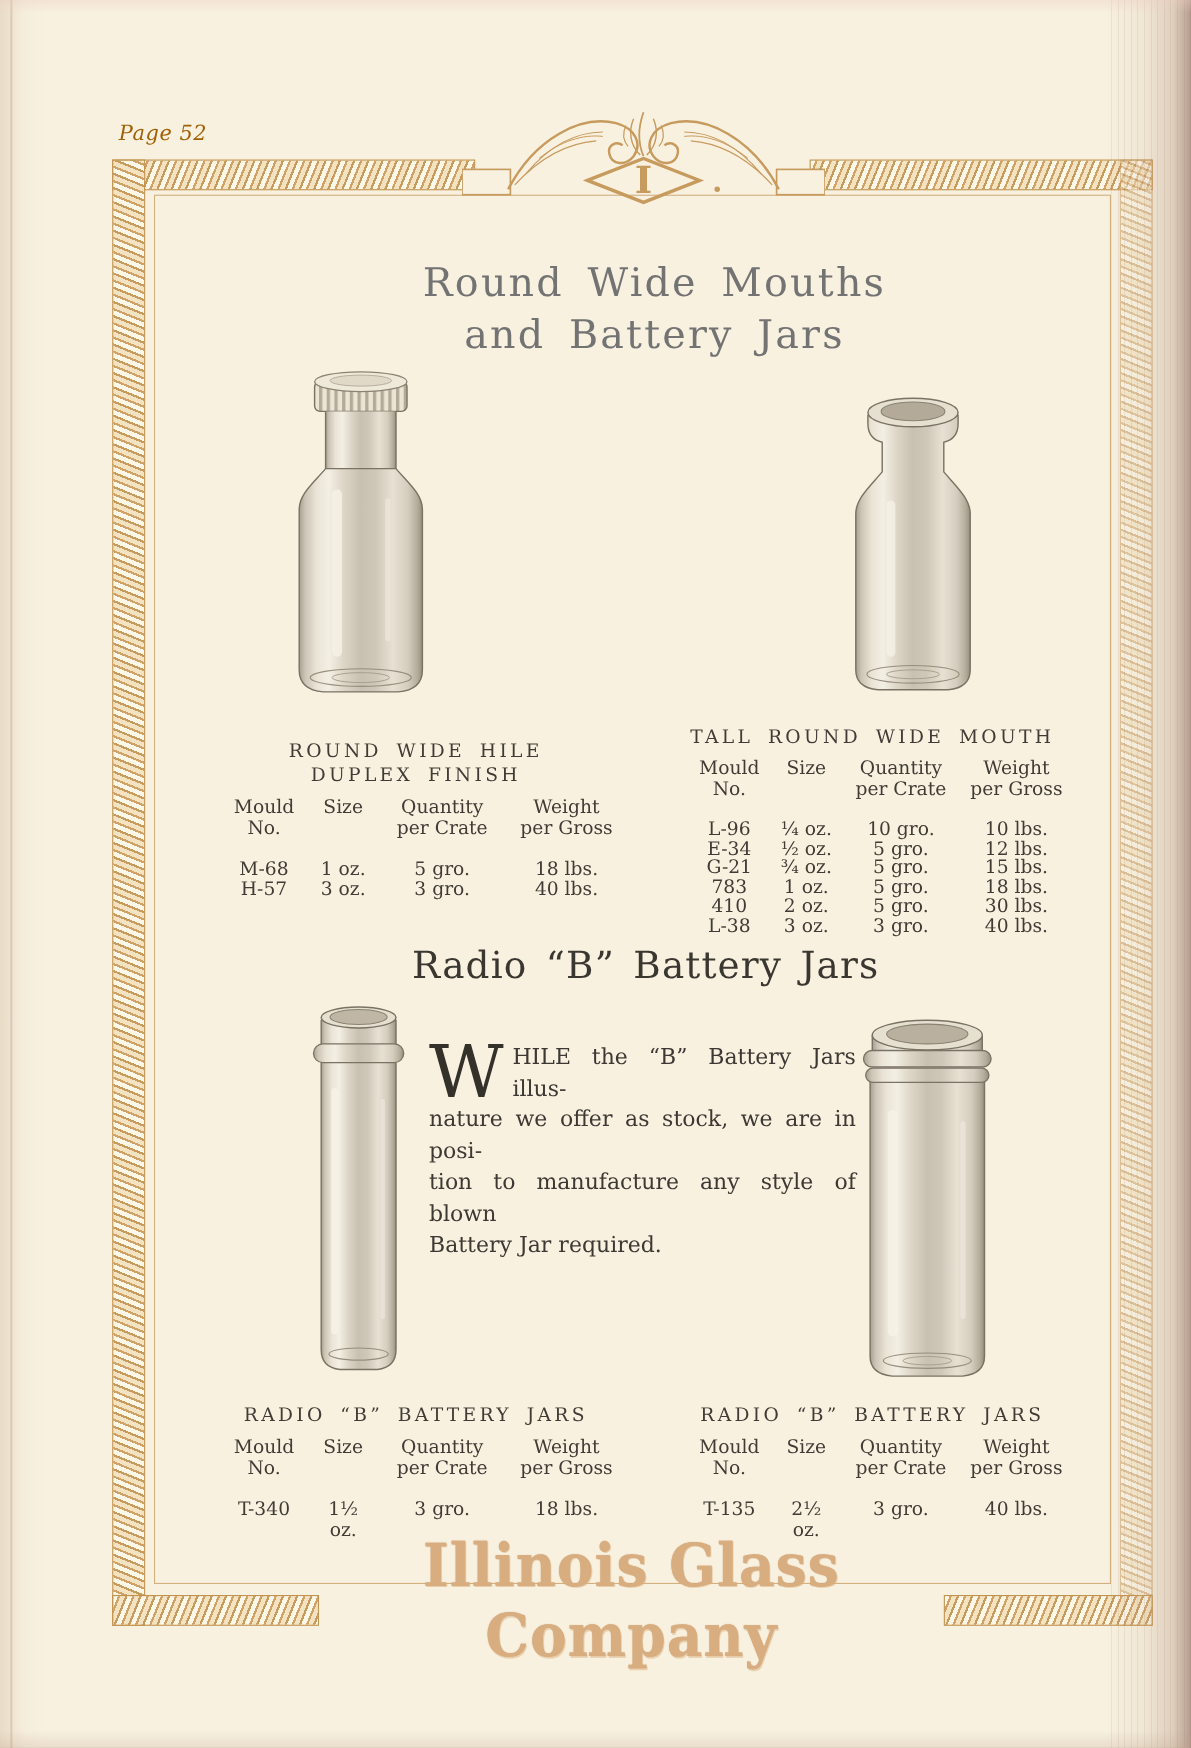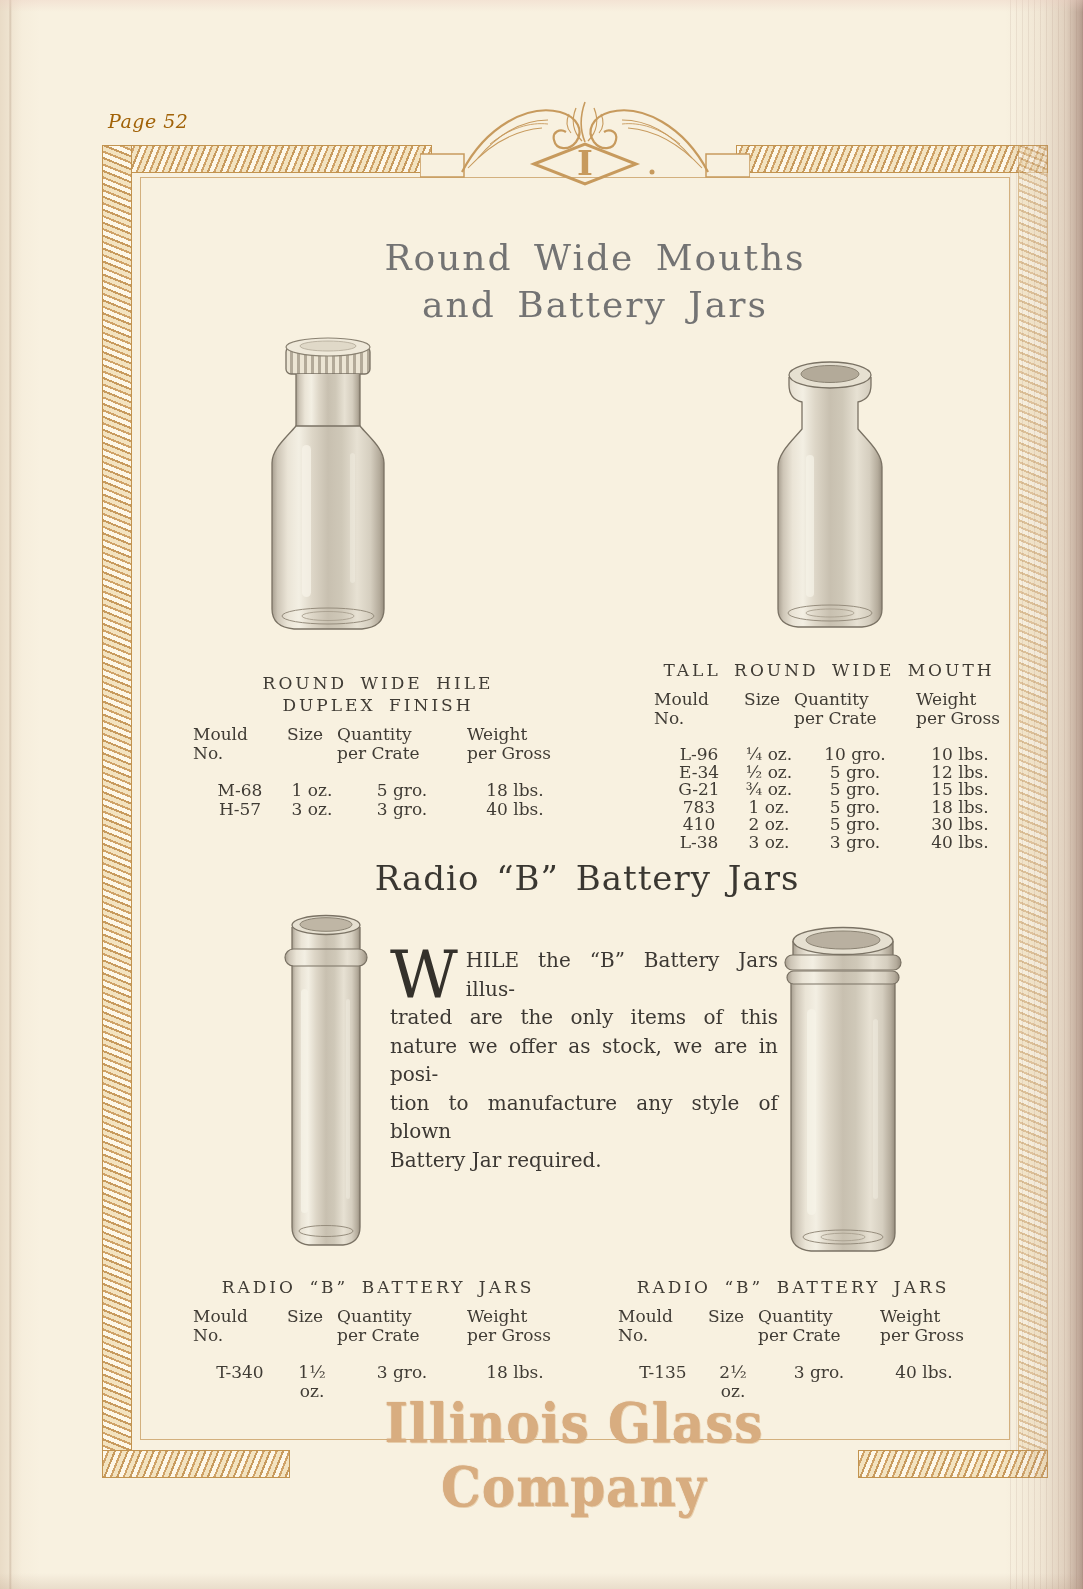--- a/index.html
+++ b/index.html
@@ -53,27 +53,27 @@
     text-align:center; font-size:36px; line-height:47px; color:#737373;
     letter-spacing:2px; word-spacing:8px; }
   #radio-heading { position:absolute; left:287px; top:858px; width:600px;
     text-align:center; font-size:34px; color:#3a3731; letter-spacing:1px; word-spacing:5px; }
 
   
   .cat-table { position:absolute; color:#403c35; z-index:5; }
   .t-title { text-align:center; font-size:17px; letter-spacing:3px;
     word-spacing:5px; line-height:22px; }
   .t-grid { display:grid; grid-template-columns:var(--cols); margin-top:9px; }
-  .th { font-size:17px; line-height:19px; }
+  .th { text-align:center; font-size:17px; line-height:19px; }
   .th span { display:block; }
   .td { text-align:center; font-size:17px; line-height:18.5px; }
   .td.rgap { margin-top:18px; }
   .tight .td { line-height:17.5px; }
   #tbl-duplex      { left:193px; top:672px; width:370px; --cols:94px 50px 130px 96px; }
-  #tbl-tall        { left:654px; top:659px; width:350px; --cols:90px 50px 122px 88px; }
+  #tbl-tall        { left:618px; top:659px; width:350px; --cols:90px 50px 122px 88px; }
   #tbl-radio-left  { left:193px; top:1276px; width:370px; --cols:94px 50px 130px 96px; }
   #tbl-radio-right { left:618px; top:1276px; width:350px; --cols:90px 50px 122px 88px; }
 
   
   #battery-copy { position:absolute; left:390px; top:946px; width:388px;
     font-size:20px; color:#3c3833; }
   .dropcap { float:left; font-size:66px; line-height:52px; height:54px;
     padding:3px 8px 0 0; color:#34312b; }
   .pline { line-height:28.5px; text-align:justify; text-align-last:justify; }
   .pline.last { text-align-last:left; }
@@ -265,21 +265,20 @@
     <ellipse cx="46" cy="16" rx="34" ry="9.5" fill="#e6e0d1" stroke="#7a7264" stroke-width="1.3"></ellipse>
     <ellipse cx="46" cy="15.5" rx="26" ry="6.8" fill="#bfb6a5" stroke="#8a8272" stroke-width="1"></ellipse>
     <ellipse cx="46" cy="322" rx="27" ry="5.5" fill="none" stroke="#968d7d" stroke-width="1"></ellipse>
     <rect x="21" y="80" width="7" height="224" rx="3.5" fill="#f7f3e8" opacity="0.7"></rect>
     <rect x="66" y="90" width="4" height="200" rx="2" fill="#f2eee2" opacity="0.5"></rect>
   </svg>
 
   <div id="battery-copy">
     <span class="dropcap">W</span>
     <div class="pline">HILE the “B” Battery Jars illus-</div>
-    <div class="pline">trated are the only items of this</div>
     <div class="pline">nature we offer as stock, we are in posi-</div>
     <div class="pline">tion to manufacture any style of blown</div>
     <div class="pline last">Battery Jar required.</div>
   </div>
 
   <svg class="art" style="left:777px; top:919px" width="132" height="342" viewBox="0 0 132 342">
     <rect x="16" y="22" width="100" height="18" fill="url(#glass)"></rect>
     <path d="M16,22 L16,40 M116,22 L116,40" stroke="#7a7264" stroke-width="1.3"></path>
     <path d="M14,58 L14,314 Q14,330 34,332 L98,332 Q118,330 118,314 L118,58" fill="url(#glass)" stroke="#7a7264" stroke-width="1.3"></path>
     <rect x="8" y="36" width="116" height="15" rx="7.5" fill="url(#glass)" stroke="#7a7264" stroke-width="1.2"></rect>

